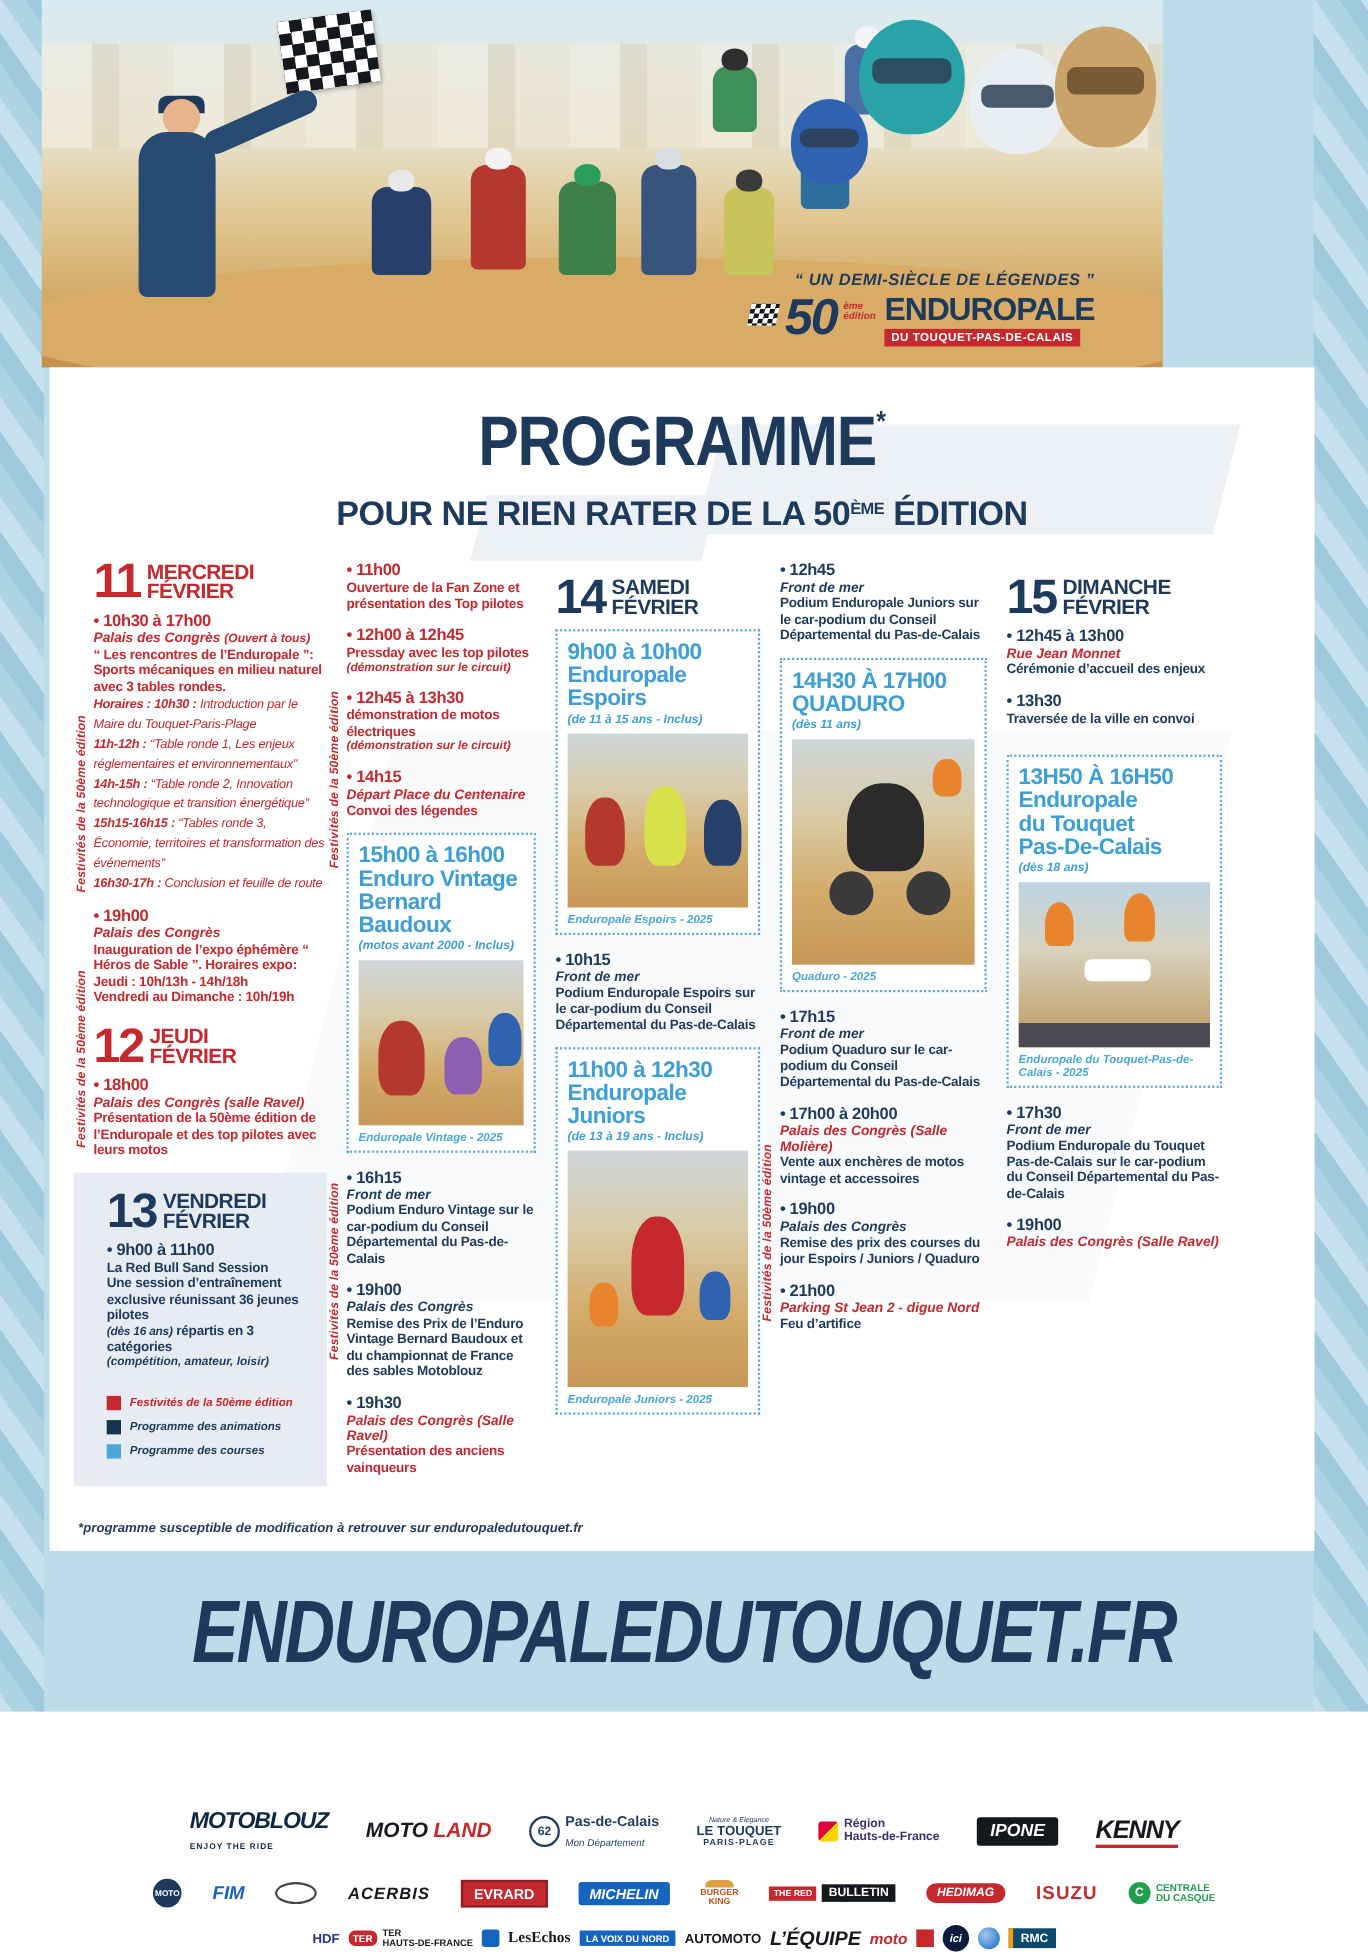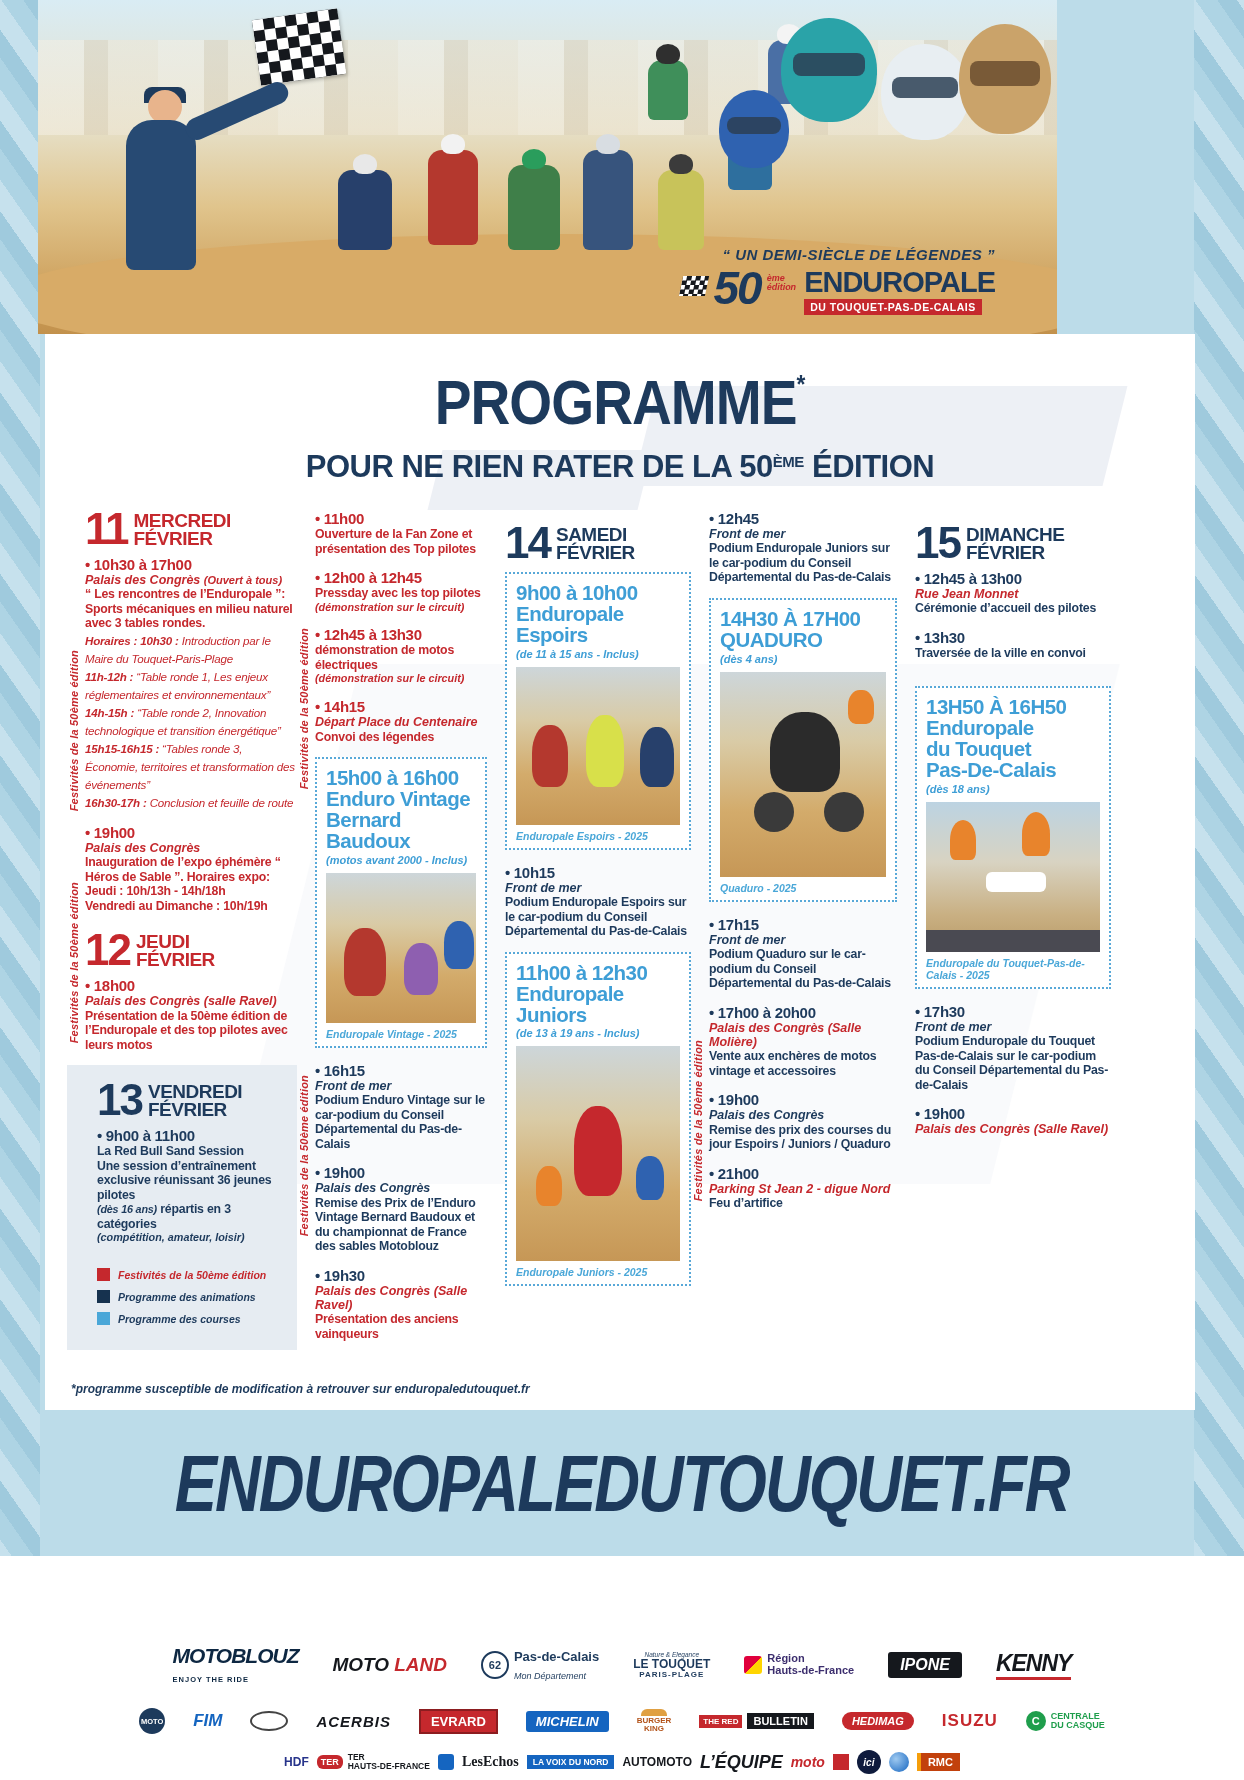--- a/index.html
+++ b/index.html
@@ -143,21 +143,21 @@
   .hdf{font-size:12px;font-weight:800;color:#27348b;}
   .ter-mark{background:#c5282d;color:#fff;font-size:9px;font-weight:800;padding:2px 4px;border-radius:6px;}
   .ter-t{font-size:8.5px;font-weight:bold;color:#15181d;line-height:1.05;}
   .echos{font-family:"Liberation Serif",serif;font-size:14px;font-weight:bold;color:#15181d;}
   .voix{background:#1565c0;color:#fff;font-size:8.5px;font-weight:800;padding:3px 6px;line-height:1;}
   .equipe{font-size:18px;font-weight:800;font-style:italic;color:#15181d;}
   .motoverte{font-size:14px;font-weight:800;font-style:italic;color:#c5282d;}
   .redsq{width:16px;height:16px;background:#c5282d;}
   .ici{width:24px;height:24px;border-radius:50%;background:#0f1b3d;color:#fff;font-size:10px;font-weight:800;display:flex;align-items:center;justify-content:center;font-style:italic;}
   .globe{width:20px;height:20px;border-radius:50%;background:radial-gradient(circle at 35% 35%,#9ec9f0,#1565c0);}
-  .rmc{background:#c2410c;color:#fff;font-size:11px;font-weight:800;padding:3px 7px;border-left:4px solid #f59e0b;}
+  .rmc{background:#0c4a6e;color:#fff;font-size:11px;font-weight:800;padding:3px 7px;border-left:4px solid #f59e0b;}
   .bluesq{width:16px;height:16px;background:#1565c0;border-radius:3px;}
 </style>
 </head>
 <body>
 
 <div class="edge edge-left"></div>
 <div class="edge edge-right"></div>
 
 <div class="hero">
   <div class="buildings"></div>
@@ -412,21 +412,21 @@
 
       <div class="e c-navy">
         <span class="t">12h45</span>
         <span class="v">Front de mer</span>
         <span class="x">Podium Enduropale Juniors sur le car-podium du Conseil Départemental du Pas-de-Calais</span>
       </div>
 
       <div class="rbox">
         <span class="rb-t">14H30 À 17H00</span>
         <span class="rb-n">QUADURO</span>
-        <span class="rb-note">(dès 4 ans)</span>
+        <span class="rb-note">(dès 11 ans)</span>
         <div class="photo" style="height:205px;">
           <div class="bl" style="left:50px;top:40px;width:70px;height:80px;background:#2b2b2b;"></div>
           <div class="bl" style="left:34px;top:120px;width:40px;height:40px;background:#3a3a3a;border-radius:50%;"></div>
           <div class="bl" style="left:104px;top:120px;width:40px;height:40px;background:#3a3a3a;border-radius:50%;"></div>
           <div class="bl" style="left:128px;top:18px;width:26px;height:34px;background:#e8842c;"></div>
         </div>
         <span class="cap">Quaduro - 2025</span>
       </div>
 
       <div class="e c-navy">
@@ -456,21 +456,21 @@
         <span class="day-num">15</span>
         <span class="day-name">
             <span>DIMANCHE</span>
             <span>FÉVRIER</span>
           </span>
       </div>
 
       <div class="e c-navy">
         <span class="t">12h45 à 13h00</span>
         <span class="v v-red">Rue Jean Monnet</span>
-        <span class="x">Cérémonie d’accueil des pilotes</span>
+        <span class="x">Cérémonie d’accueil des enjeux</span>
       </div>
       <div class="e c-navy">
         <span class="t">13h30</span>
         <span class="x">Traversée de la ville en convoi</span>
       </div>
 
       <div class="rbox" style="margin-top:26px;">
         <span class="rb-t">13H50 À 16H50</span>
         <span class="rb-n">Enduropale</span>
         <span class="rb-n">du Touquet</span>

